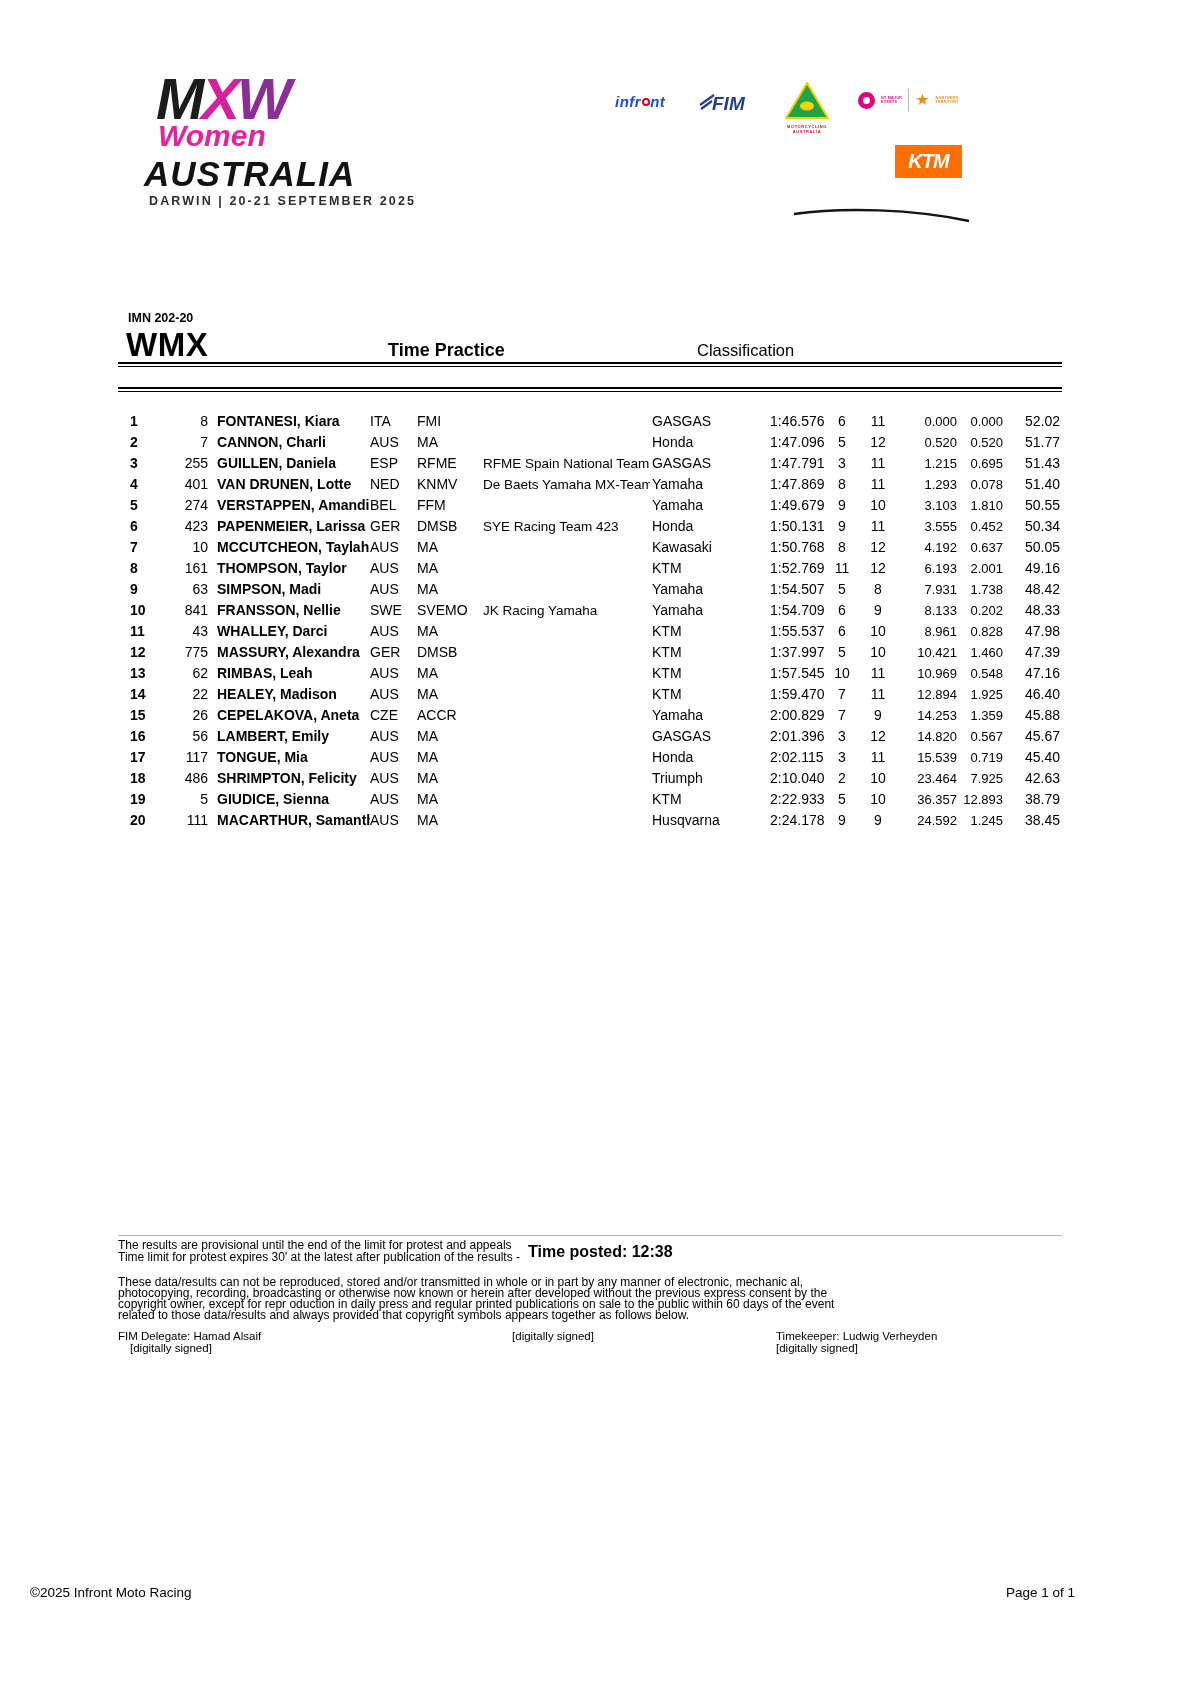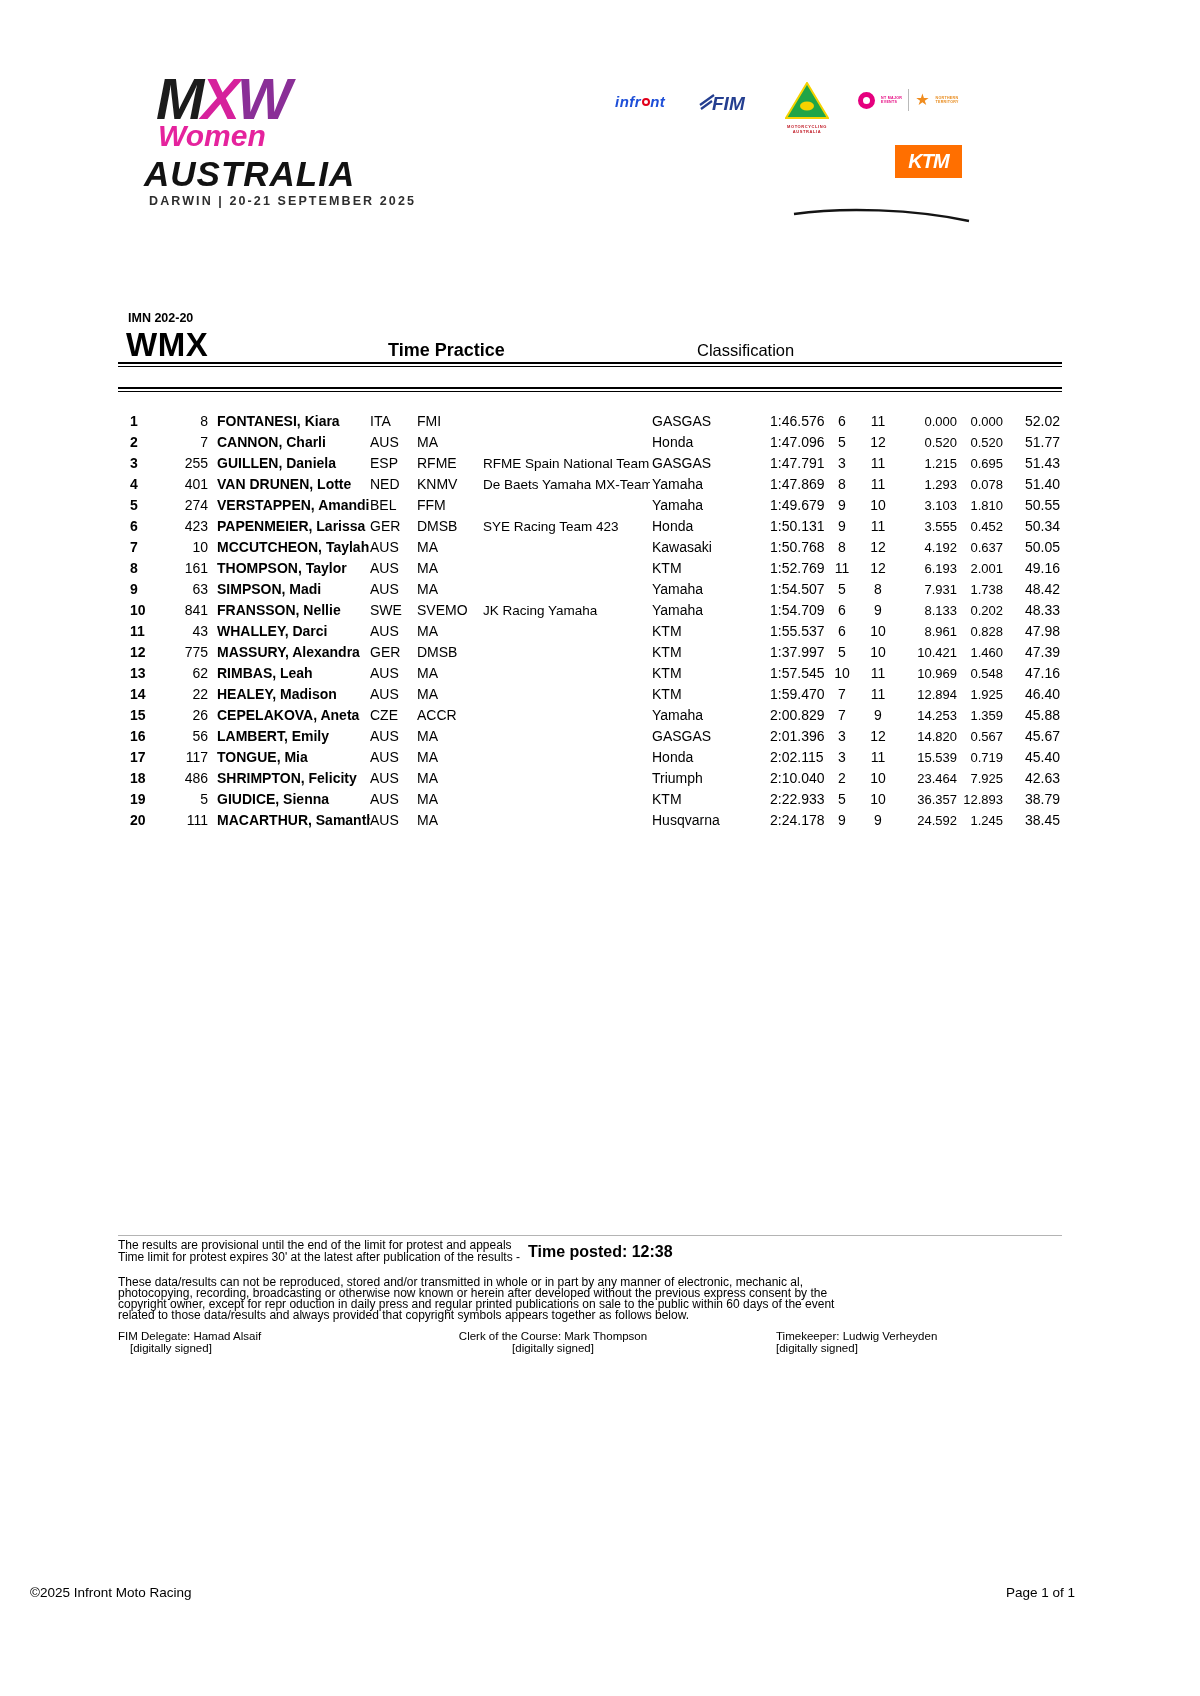--- a/index.html
+++ b/index.html
@@ -447,21 +447,20 @@
     <div>Time limit for protest expires 30' at the latest after publication of the results  -</div>
   </div>
   <div class="time-posted">Time posted: 12:38</div>
   <div class="legal">These data/results can not be reproduced, stored and/or transmitted in whole or in part by any manner of electronic, mechanic al, photocopying, recording, broadcasting or otherwise now known or herein after developed without the previous express consent by the copyright owner, except for repr oduction in daily press and regular printed publications on sale to the public within 60 days of the event related to those data/results and always provided that  copyright symbols appears together as follows below.</div>
 
   <div class="sig-left">
     <div class="sig-role">FIM Delegate: Hamad Alsaif</div>
     <div class="sig-signed">[digitally signed]</div>
   </div>
   <div class="sig-center">
-    <div class="sig-role">Clerk of the Course: Mark Thompson</div>
     <div class="sig-signed">[digitally signed]</div>
   </div>
   <div class="sig-right">
     <div class="sig-role">Timekeeper: Ludwig Verheyden</div>
     <div class="sig-signed">[digitally signed]</div>
   </div>
 
   <div class="pf-left">©2025 Infront Moto Racing</div>
   <div class="pf-right">Page 1 of 1</div>
 

